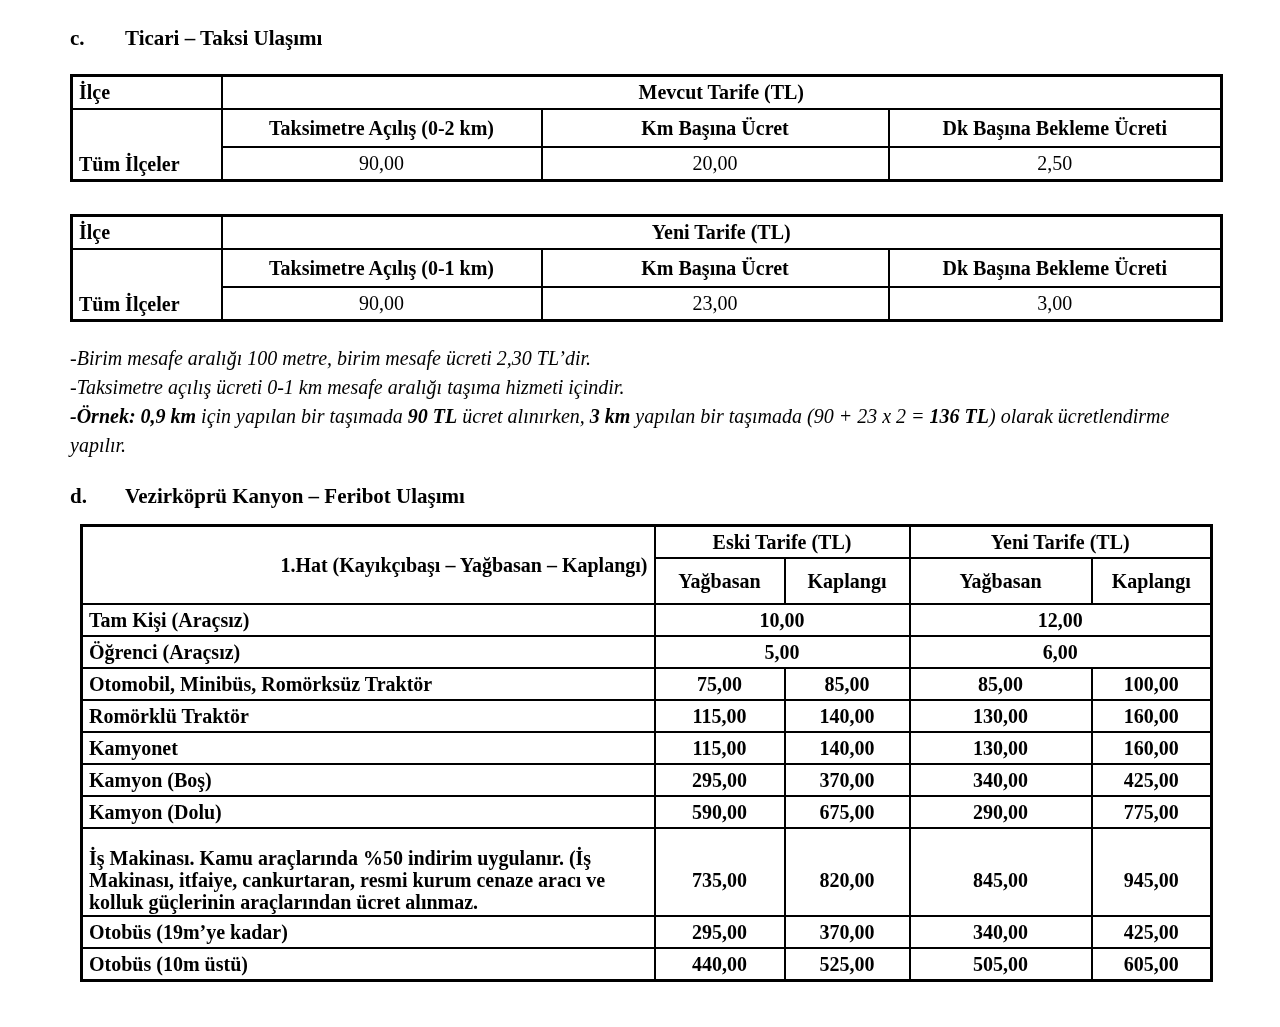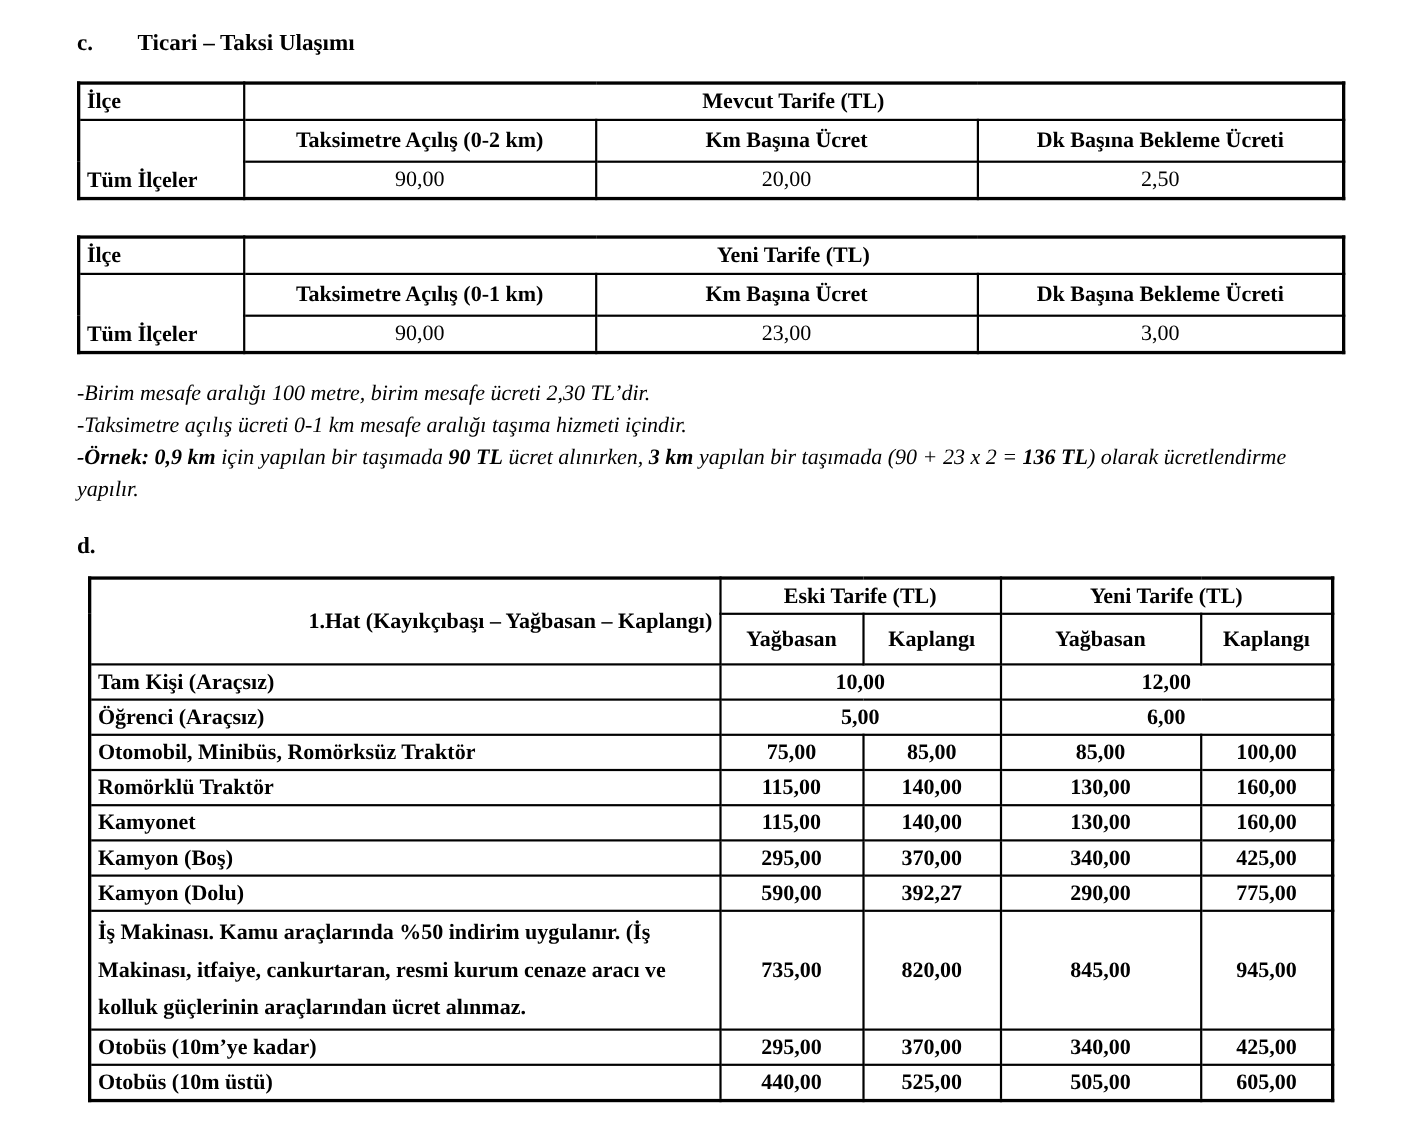--- a/index.html
+++ b/index.html
@@ -71,22 +71,22 @@
   .ferry-table tr.h1 td { height: 30px; }
   .ferry-table tr.h2 td { height: 44px; }
   .ferry-table tr.data td { height: 30px; font-weight: bold; }
   .ferry-table .route-cell {
     font-weight: bold;
     text-align: right;
     vertical-align: middle;
   }
   .ferry-table tr.tall td {
     height: auto;
-    line-height: 34px;
-    padding-top: 2px;
+    line-height: 22px;
+    padding-top: 18px;
     padding-bottom: 2px;
     margin-left: 30px;
   }
 </style>
 </head>
 <body>
 
 <div class="page">
 
   <div class="sec-heading">
@@ -147,20 +147,21 @@
     </table>
 
   <div class="notes">
     <div>-Birim mesafe aralığı 100 metre, birim mesafe ücreti 2,30 TL’dir.</div>
     <div>-Taksimetre açılış ücreti 0-1 km mesafe aralığı taşıma hizmeti içindir.</div>
     <div><span class="b">-Örnek: </span><span class="b">0,9 km</span><span> için yapılan bir taşımada </span><span class="b">90 TL</span><span> ücret alınırken, </span><span class="b">3 km</span><span> yapılan bir taşımada (90 + 23 x 2 = </span><span class="b">136 TL</span><span>) olarak ücretlendirme yapılır.</span></div>
   </div>
 
   <div class="sec-heading sec-d">
     <span class="sec-label">d.</span>
+    <span>Vezirköprü Kanyon – Feribot Ulaşımı</span>
   </div>
 
   <table class="ferry-table">
     <colgroup>
       <col style="width:573px">
         <col style="width:130px">
         <col style="width:125px">
         <col style="width:182px">
         <col style="width:120px">
     </colgroup>
@@ -210,33 +211,33 @@
     <tr class="data">
       <td class="lbl">Kamyon (Boş)</td>
       <td class="val">295,00</td>
       <td class="val">370,00</td>
       <td class="val">340,00</td>
       <td class="val">425,00</td>
     </tr>
     <tr class="data">
       <td class="lbl">Kamyon (Dolu)</td>
       <td class="val">590,00</td>
-      <td class="val">392,27</td>
+      <td class="val">675,00</td>
       <td class="val">290,00</td>
       <td class="val">775,00</td>
     </tr>
     <tr class="data tall">
       <td class="lbl">İş Makinası. Kamu araçlarında %50 indirim uygulanır. (İş Makinası, itfaiye, cankurtaran, resmi kurum cenaze aracı ve kolluk güçlerinin araçlarından ücret alınmaz.</td>
       <td class="val">735,00</td>
       <td class="val">820,00</td>
       <td class="val">845,00</td>
       <td class="val">945,00</td>
     </tr>
     <tr class="data">
-      <td class="lbl">Otobüs (10m’ye kadar)</td>
+      <td class="lbl">Otobüs (19m’ye kadar)</td>
       <td class="val">295,00</td>
       <td class="val">370,00</td>
       <td class="val">340,00</td>
       <td class="val">425,00</td>
     </tr>
     <tr class="data">
       <td class="lbl">Otobüs (10m üstü)</td>
       <td class="val">440,00</td>
       <td class="val">525,00</td>
       <td class="val">505,00</td>

